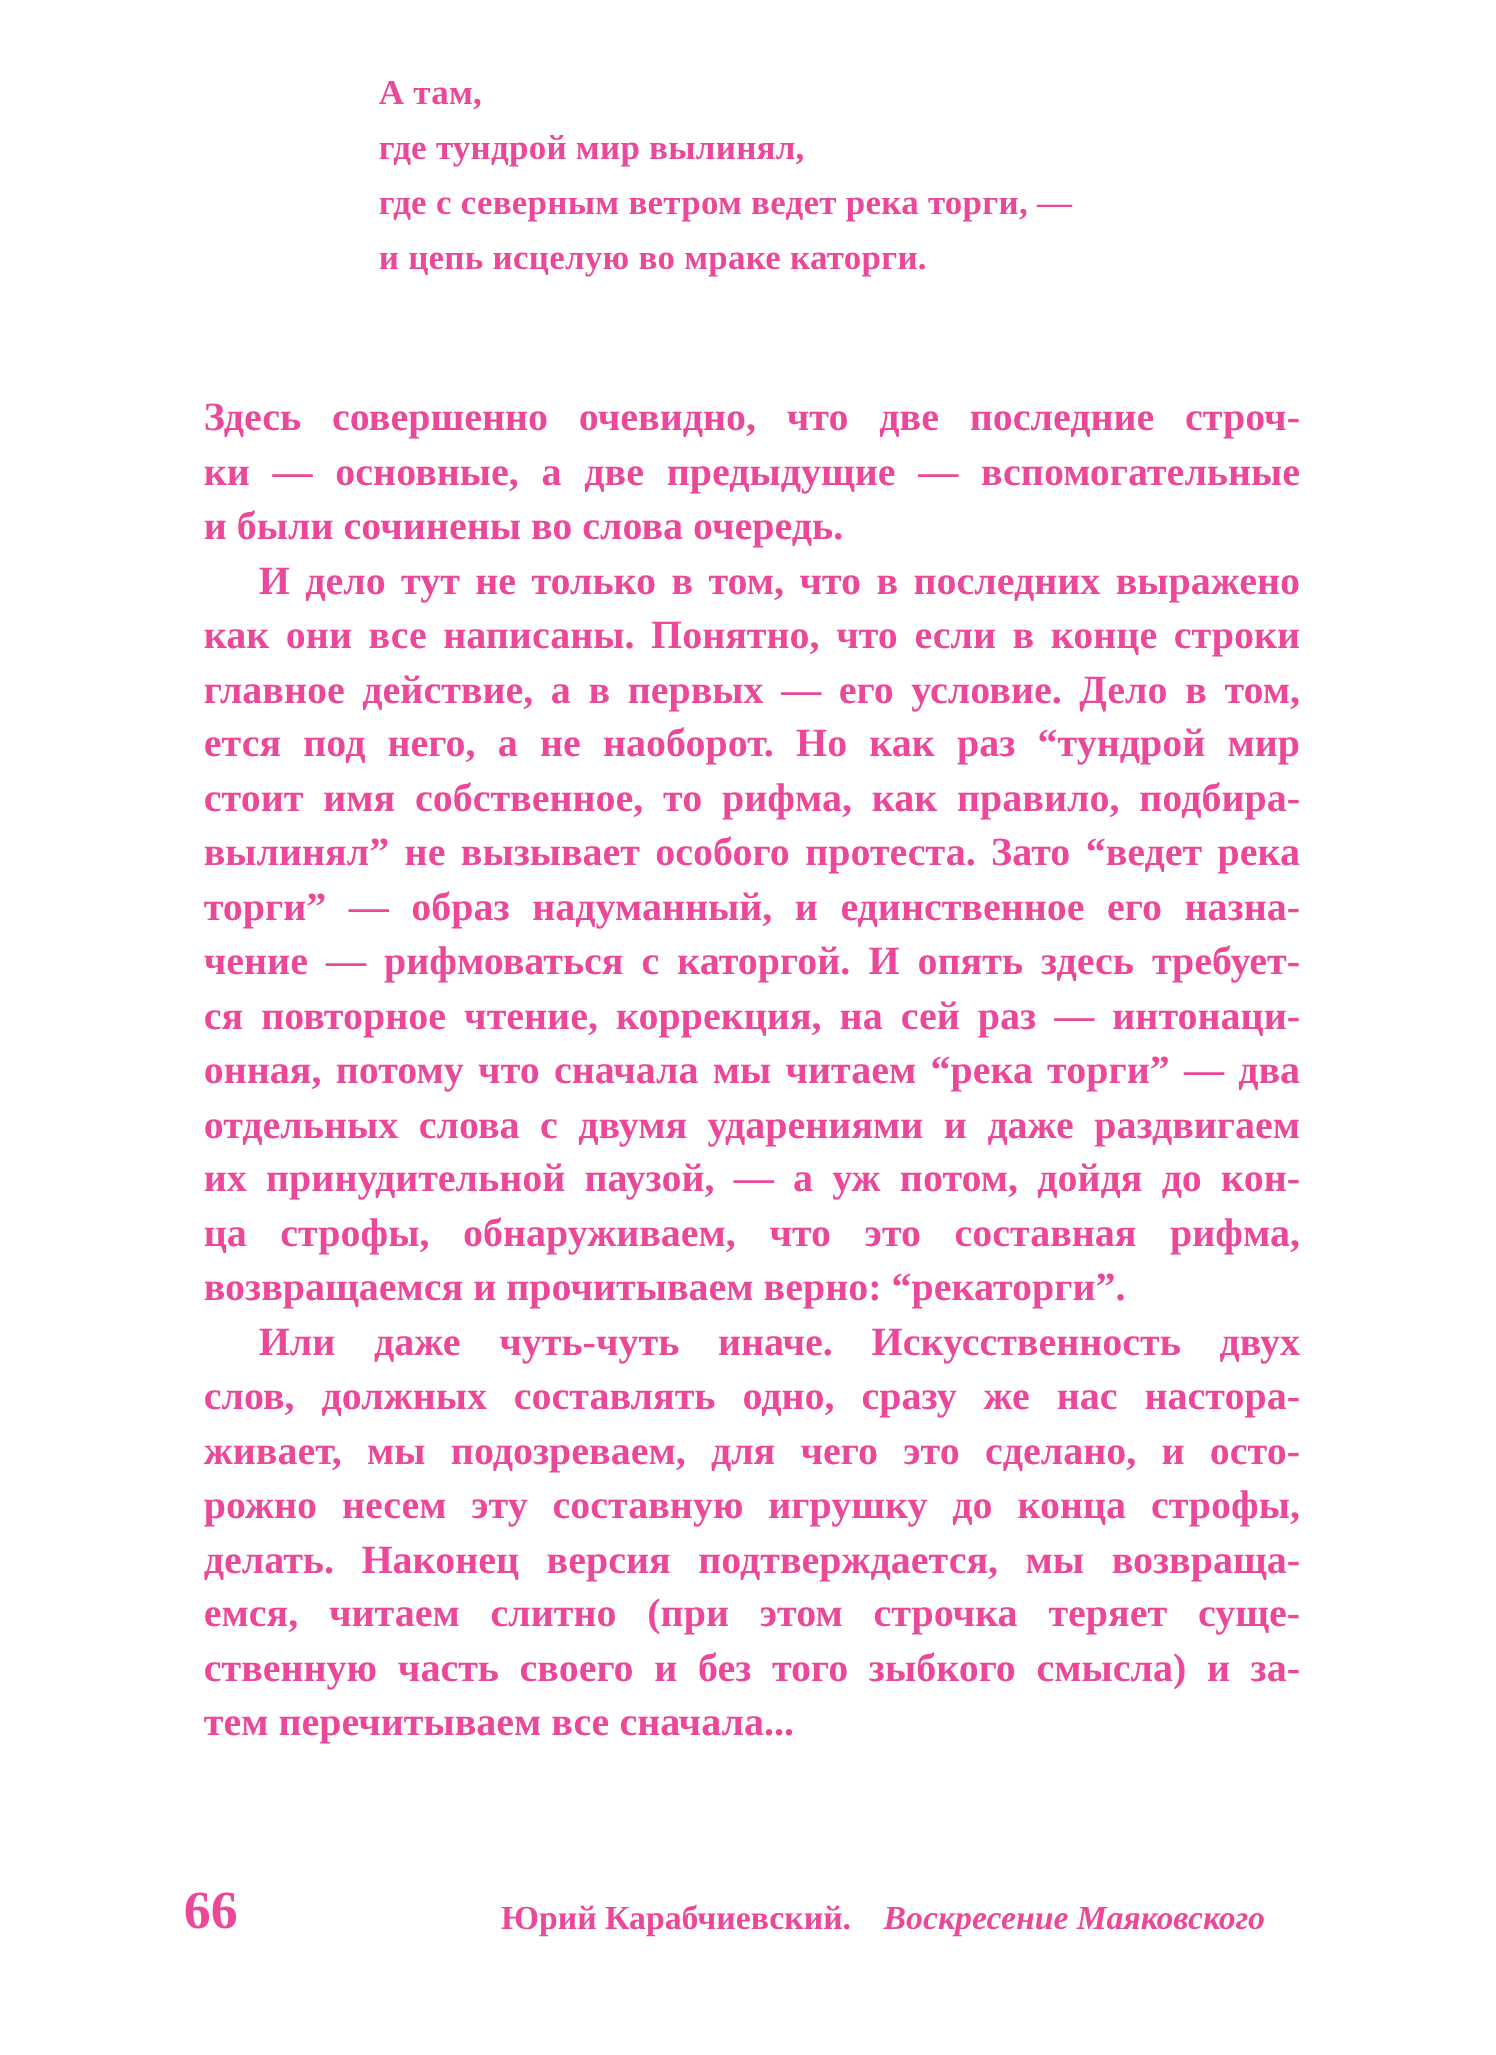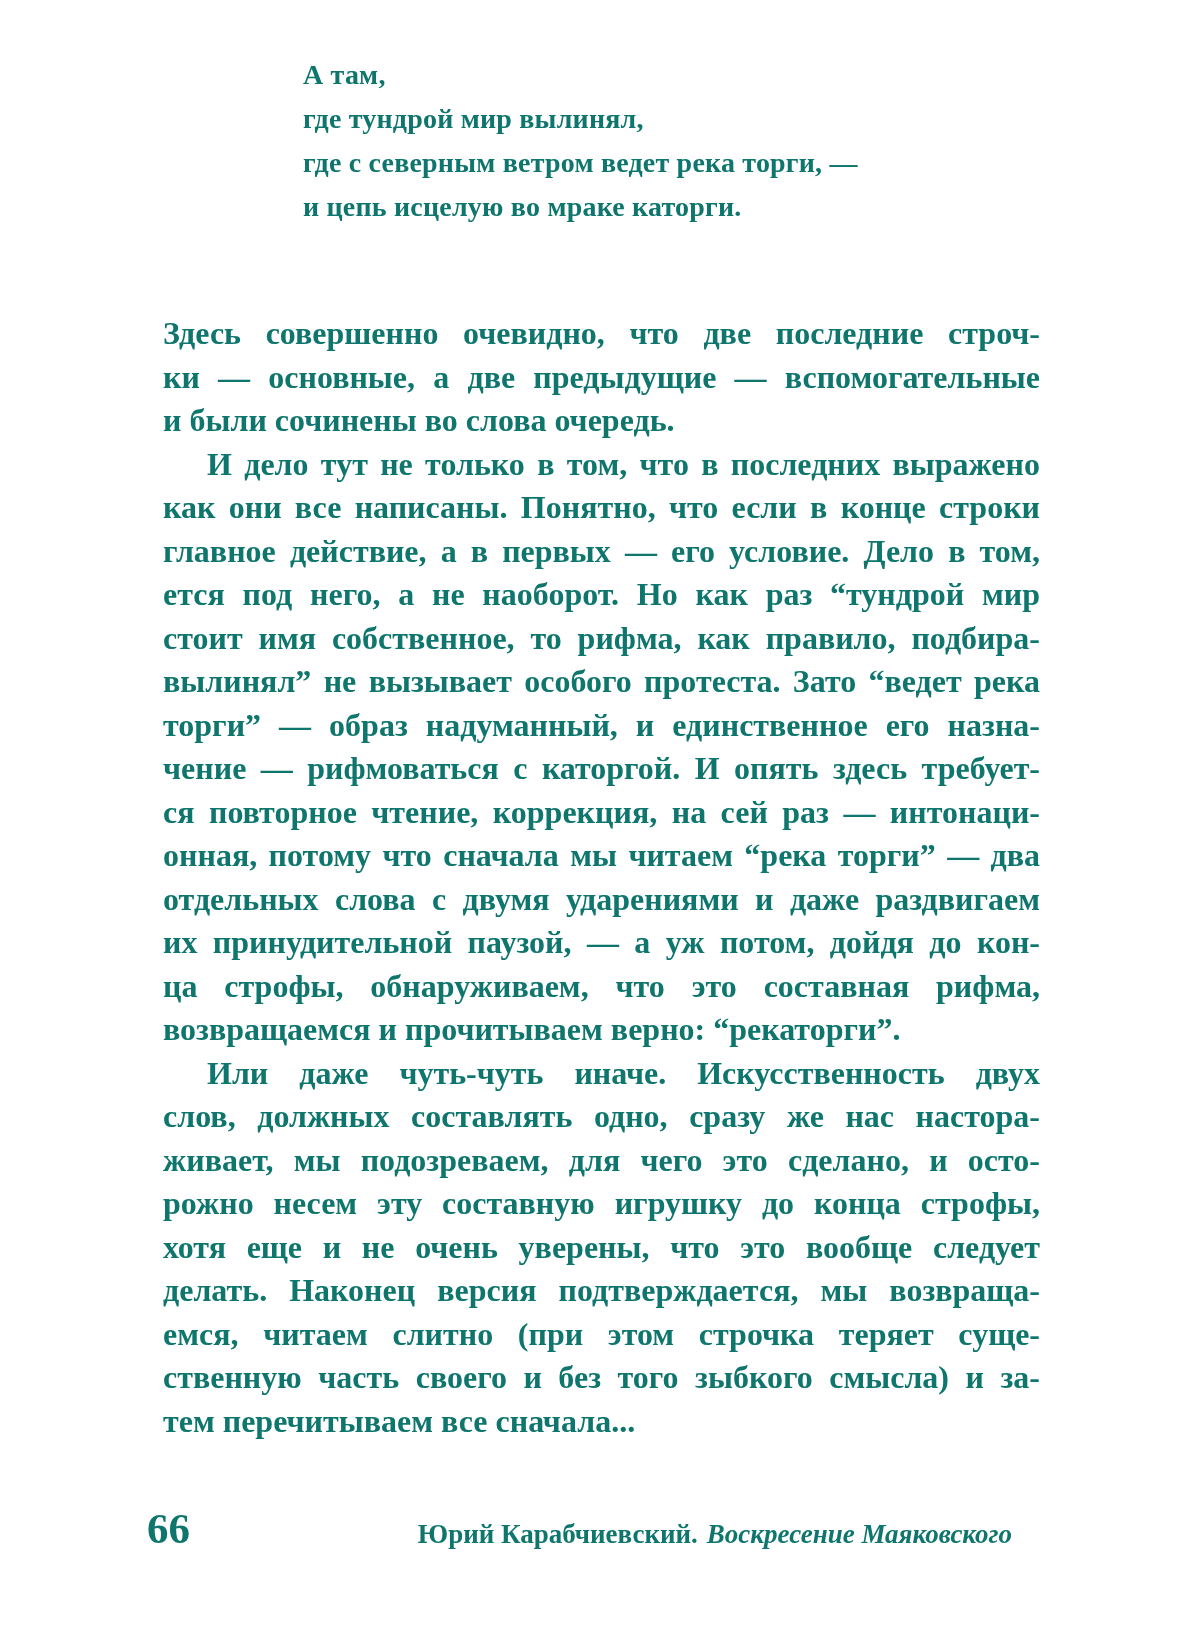--- a/index.html
+++ b/index.html
@@ -3,21 +3,21 @@
 <meta charset="utf-8">
 <style>
   html,body { margin:0; padding:0; background:#ffffff; }
   .page {
     position:relative;
     width:1197px; height:1644px;
     background:#ffffff;
     overflow:hidden;
     font-family:"Liberation Serif","DejaVu Serif",serif;
     font-weight:700;
-    color:#0f766e;
+    color:#ec4899;
   }
   
   .poem {
     position:absolute;
     left:303px; top:53px;
     font-size:28px;
     line-height:44px;
     letter-spacing:0.2px;
     white-space:nowrap;
   }
@@ -40,21 +40,21 @@
     line-height:50px;
   }
   .running {
     position:absolute;
     right:185px; top:1517px;
     font-size:27px;
     line-height:34px;
     white-space:nowrap;
   }
   .running .it { font-style:italic; }
-  .running .author { margin-right:9px;text-align:center; }
+  .running .author { margin-right:26px;text-align:center; }
 </style>
 </head>
 <body>
 
 <div class="page">
 
   <div class="poem">
     <div class="pline">А там,</div>
     <div class="pline">где тундрой мир вылинял,</div>
     <div class="pline">где с северным ветром ведет река торги, —</div>
@@ -79,21 +79,20 @@
     <div class="bline">онная, потому что сначала мы читаем “река торги” — два</div>
     <div class="bline">отдельных слова с двумя ударениями и даже раздвигаем</div>
     <div class="bline">их принудительной паузой, — а уж потом, дойдя до кон-</div>
     <div class="bline">ца строфы, обнаруживаем, что это составная рифма,</div>
     <div class="bline nj">возвращаемся и прочитываем верно: “рекаторги”.</div>
 
     <div class="bline ind">Или даже чуть-чуть иначе. Искусственность двух</div>
     <div class="bline">слов, должных составлять одно, сразу же нас настора-</div>
     <div class="bline">живает, мы подозреваем, для чего это сделано, и осто-</div>
     <div class="bline">рожно несем эту составную игрушку до конца строфы,</div>
-    <div class="bline">хотя еще и не очень уверены, что это вообще следует</div>
     <div class="bline">делать. Наконец версия подтверждается, мы возвраща-</div>
     <div class="bline">емся, читаем слитно (при этом строчка теряет суще-</div>
     <div class="bline">ственную часть своего и без того зыбкого смысла) и за-</div>
     <div class="bline nj">тем перечитываем все сначала...</div>
   </div>
 
   <div class="page-num">66</div>
 
   <div class="running">
     <span class="author">Юрий Карабчиевский.</span><span class="it">Воскресение Маяковского</span>

